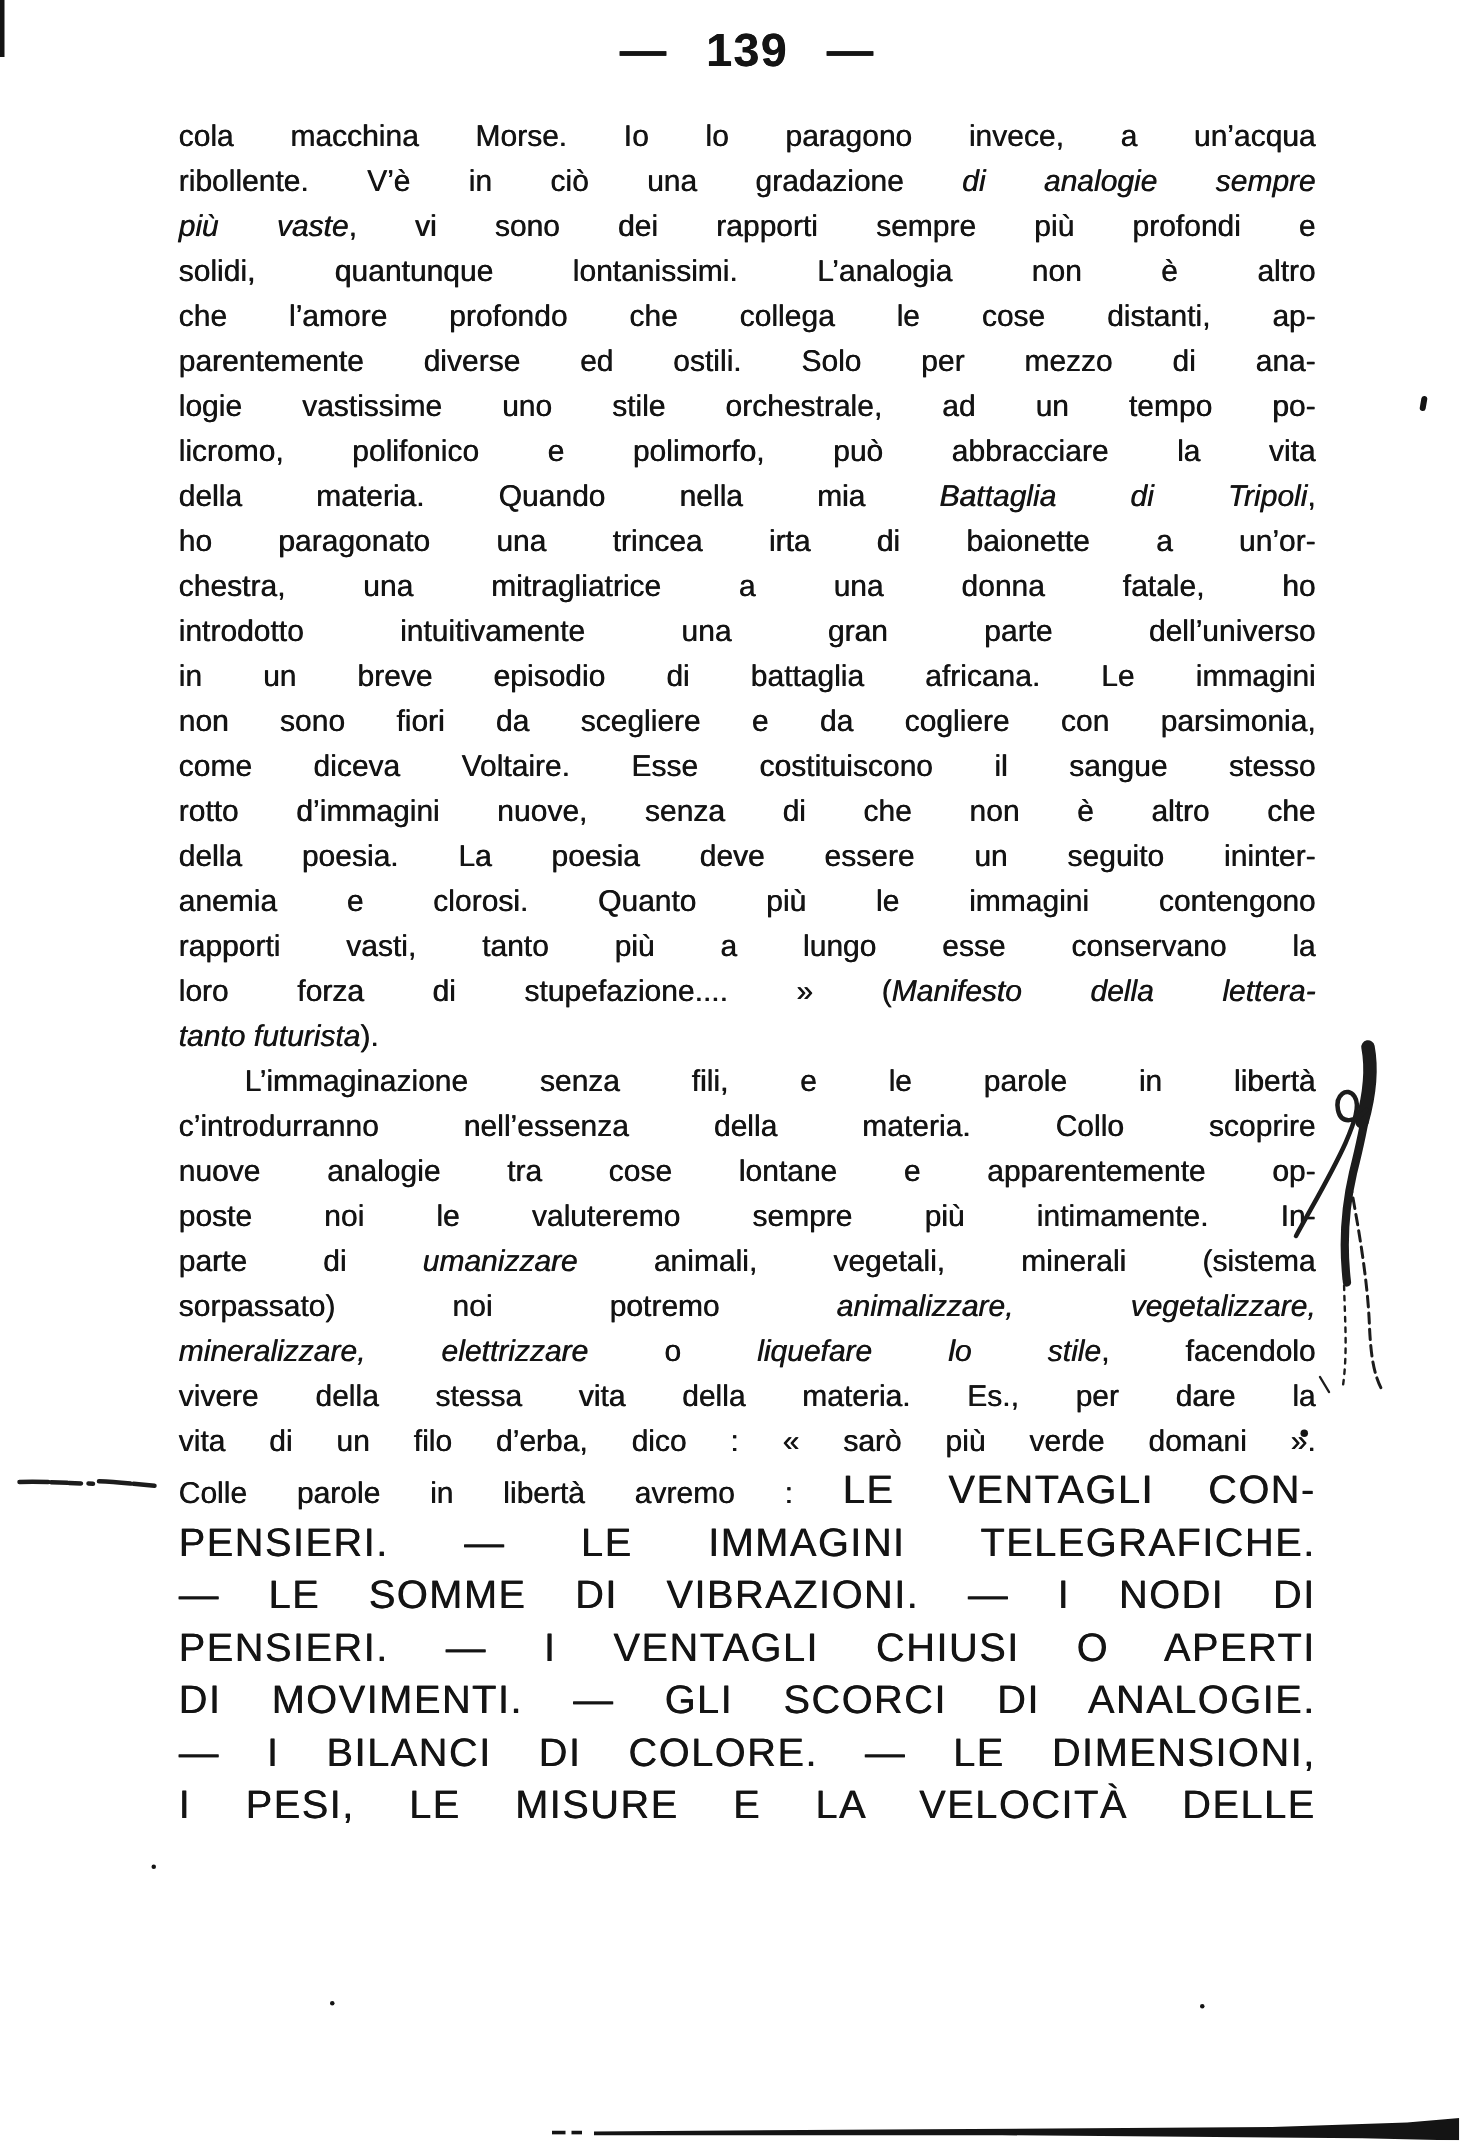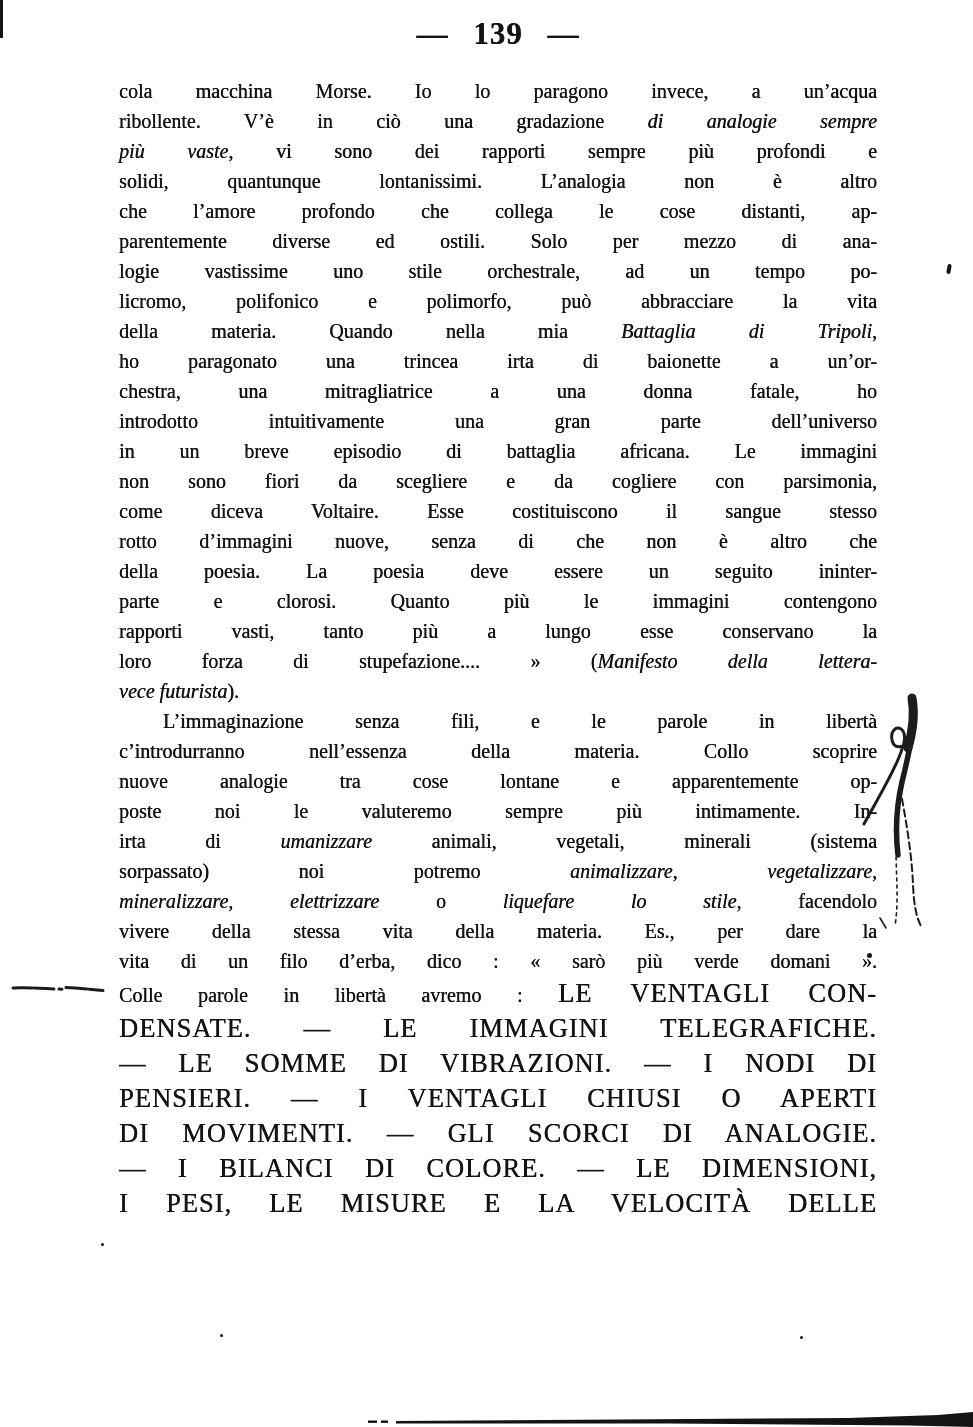--- a/index.html
+++ b/index.html
@@ -8,21 +8,21 @@
     --pencil: #1c1c1c;
   }
   * { box-sizing: border-box; }
   html, body { margin: 0; padding: 0; background: var(--paper); }
   .page {
     position: relative;
     width: 973px;
     height: 1427px;
     background: var(--paper);
     color: var(--ink);
-    font-family: Liberation Serif, serif;
+    font-family: Liberation Sans, sans-serif;
     overflow: hidden;
     padding-left: 32px;
   }
   .page-number {
     position: absolute;
     top: 16px;
     left: 119px;
     width: 758px;
     text-align: center;
     font-size: 31px;
@@ -81,35 +81,35 @@
       <div class="line"><span>licromo, polifonico e polimorfo, può abbracciare la vita</span></div>
       <div class="line"><span>della materia. Quando nella mia </span><span class="it">Battaglia di Tripoli</span><span>,</span></div>
       <div class="line"><span>ho paragonato una trincea irta di baionette a un’or-</span></div>
       <div class="line"><span>chestra, una mitragliatrice a una donna fatale, ho</span></div>
       <div class="line"><span>introdotto intuitivamente una gran parte dell’universo</span></div>
       <div class="line"><span>in un breve episodio di battaglia africana. Le immagini</span></div>
       <div class="line"><span>non sono fiori da scegliere e da cogliere con parsimonia,</span></div>
       <div class="line"><span>come diceva Voltaire. Esse costituiscono il sangue stesso</span></div>
       <div class="line"><span>rotto d’immagini nuove, senza di che non è altro che</span></div>
       <div class="line"><span>della poesia. La poesia deve essere un seguito ininter-</span></div>
-      <div class="line"><span>parte e clorosi. Quanto più le immagini contengono</span></div>
+      <div class="line"><span>anemia e clorosi. Quanto più le immagini contengono</span></div>
       <div class="line"><span>rapporti vasti, tanto più a lungo esse conservano la</span></div>
       <div class="line"><span>loro forza di stupefazione.... » (</span><span class="it">Manifesto della lettera-</span></div>
-      <div class="line short"><span class="it">vece futurista</span><span>).</span></div>
+      <div class="line short"><span class="it">tanto futurista</span><span>).</span></div>
       <div class="line indent"><span>L’immaginazione senza fili, e le parole in libertà</span></div>
       <div class="line"><span>c’introdurranno nell’essenza della materia. Collo scoprire</span></div>
       <div class="line"><span>nuove analogie tra cose lontane e apparentemente op-</span></div>
       <div class="line"><span>poste noi le valuteremo sempre più intimamente. In-</span></div>
-      <div class="line"><span>irta di </span><span class="it">umanizzare</span><span> animali, vegetali, minerali (sistema</span></div>
+      <div class="line"><span>parte di </span><span class="it">umanizzare</span><span> animali, vegetali, minerali (sistema</span></div>
       <div class="line"><span>sorpassato) noi potremo </span><span class="it">animalizzare, vegetalizzare,</span></div>
       <div class="line"><span class="it">mineralizzare, elettrizzare</span><span> o </span><span class="it">liquefare lo stile</span><span>, facendolo</span></div>
       <div class="line"><span>vivere della stessa vita della materia. Es., per dare la</span></div>
       <div class="line"><span>vita di un filo d’erba, dico : « sarò più verde domani ».</span></div>
       <div class="line caps"><span class="nm">Colle parole in libertà avremo : </span><span>LE VENTAGLI CON-</span></div>
-      <div class="line caps"><span>DENSATE. — LE IMMAGINI TELEGRAFICHE.</span></div>
+      <div class="line caps"><span>PENSIERI. — LE IMMAGINI TELEGRAFICHE.</span></div>
       <div class="line caps"><span>— LE SOMME DI VIBRAZIONI. — I NODI DI</span></div>
       <div class="line caps"><span>PENSIERI. — I VENTAGLI CHIUSI O APERTI</span></div>
       <div class="line caps"><span>DI MOVIMENTI. — GLI SCORCI DI ANALOGIE.</span></div>
       <div class="line caps"><span>— I BILANCI DI COLORE. — LE DIMENSIONI,</span></div>
       <div class="line caps"><span>I PESI, LE MISURE E LA VELOCITÀ DELLE</span></div>
     </div>
 
   <div class="artifact bar-top-left"></div>
 
   <svg class="artifact" style="left:850px; top:690px;" width="90" height="260" viewBox="0 0 90 260">

